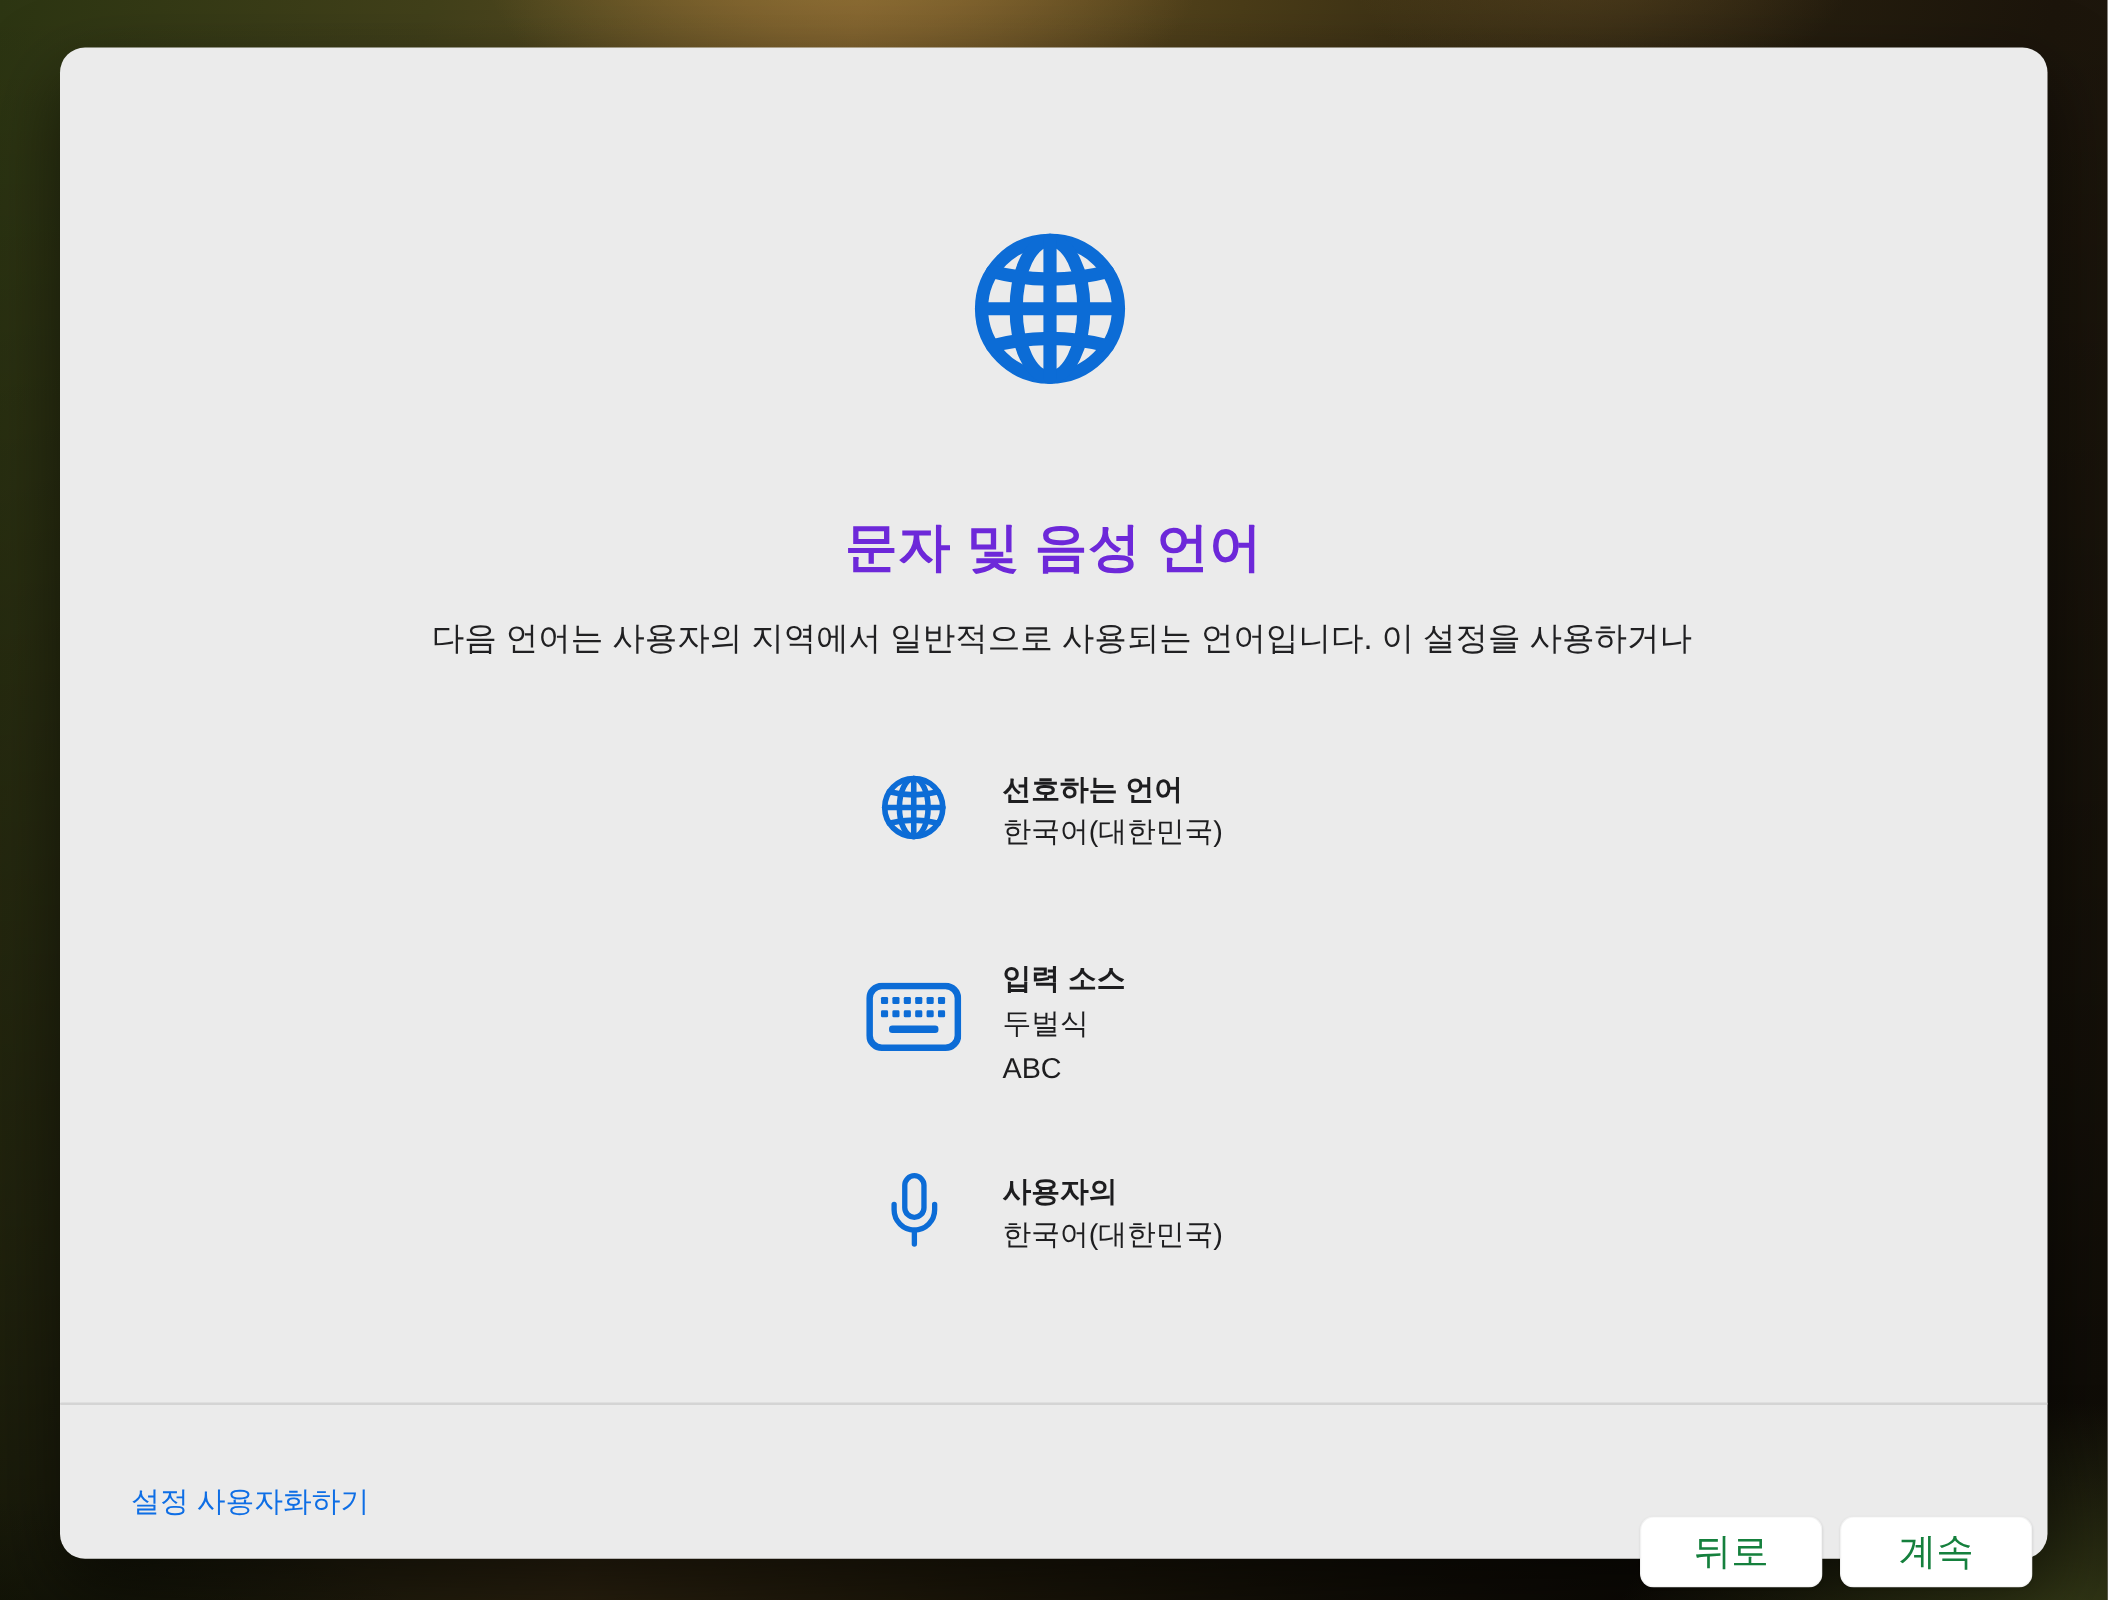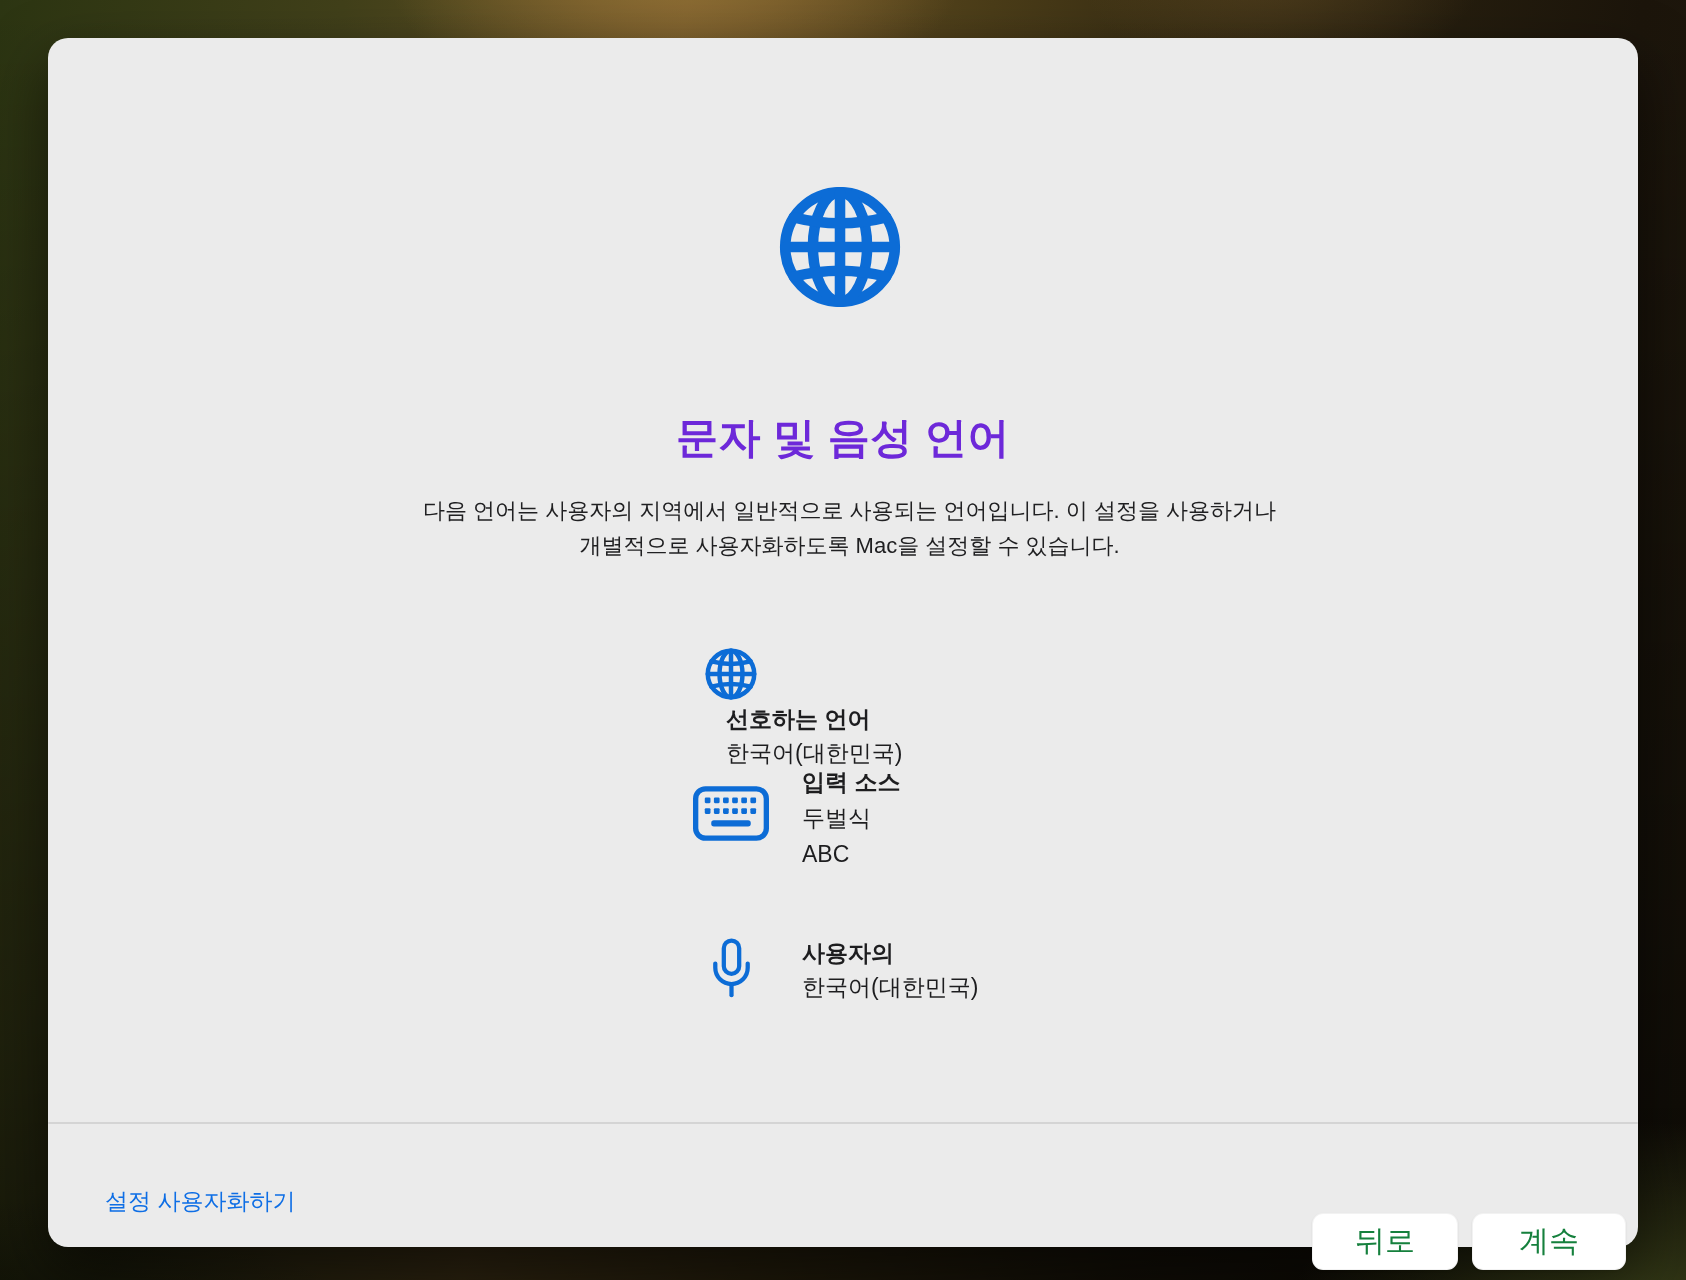--- a/index.html
+++ b/index.html
@@ -24,27 +24,27 @@
     background:#ebebeb;border-radius:20px;
     box-shadow:0 25px 60px rgba(0,0,0,.55);
   }
   .hero-globe{position:absolute;left:726px;top:143px;width:132px;height:132px;}
   .page-title{
     position:absolute;left:0;right:0;top:372px;text-align:center;
     font-size:42px;font-weight:700;color:#6d28d9;letter-spacing:.5px;
   }
   .subtitle{
     position:absolute;left:0;right:0;top:455px;text-align:center;
-    font-size:22px;line-height:35px;color:#202022;margin-left:13px;
+    font-size:26px;line-height:35px;color:#202022;margin-left:13px;
   }
   .row{position:absolute;left:645px;display:flex;}
   .row .icon-cell{width:76px;display:flex;justify-content:center;flex:none;}
   .row .text-col{margin-left:33px;font-size:23px;color:#1d1d1f;}
   .row .row-label{font-weight:700;}
-  .row1{top:604px;flex-direction:column;} .row1 .text-col{line-height:34px;} .row1 .icon-cell svg{margin-top:4px;width:56px;height:56px;}
+  .row1{top:576px;} .row1 .text-col{line-height:34px;} .row1 .icon-cell svg{margin-top:4px;width:56px;height:56px;}
   .row2{top:726px;} .row2 .text-col{line-height:36px;} .row2 .icon-cell svg{margin-top:22px;width:76px;height:55px;}
   .row3{top:898px;} .row3 .text-col{line-height:34px;} .row3 .icon-cell svg{margin-top:2px;width:43px;height:64px;}
   .divider{position:absolute;left:0;right:0;top:1084px;height:2px;background:#d4d4d4;border-radius:1px;}
   .customize-link{
     position:absolute;left:40px;top:1148px;
     font-size:23px;color:var(--link,#0e6ee5);cursor:pointer;margin-left:17px;
   }
   .btn{
     position:absolute;top:1175px;height:57px;
     background:#ffffff;border:1px solid rgba(0,0,0,.05);border-radius:11px;
@@ -74,21 +74,20 @@
       <line class="stroke" x1="8.5" y1="50" x2="91.5" y2="50" stroke-width="8"></line>
       <path class="stroke" d="M15,27.5 Q50,36.5 85,27.5" stroke-width="8"></path>
       <path class="stroke" d="M15,72.5 Q50,63.5 85,72.5" stroke-width="8"></path>
     </svg>
   </div>
 
   <div class="page-title">문자 및 음성 언어</div>
 
   <div class="subtitle">
     <div>다음 언어는 사용자의 지역에서 일반적으로 사용되는 언어입니다. 이 설정을 사용하거나</div>
-    <div>개별적으로 사용자화하도록 Mac을 설정할 수 있습니다.</div>
   </div>
 
   <div class="row row1">
     <div class="icon-cell">
       <svg viewBox="0 0 100 100" aria-hidden="true">
         <circle class="stroke" cx="50" cy="50" r="41.5" stroke-width="8"></circle>
         <ellipse class="stroke" cx="50" cy="50" rx="20.5" ry="41.5" stroke-width="8"></ellipse>
         <line class="stroke" x1="50" y1="8.5" x2="50" y2="91.5" stroke-width="8"></line>
         <line class="stroke" x1="8.5" y1="50" x2="91.5" y2="50" stroke-width="8"></line>
         <path class="stroke" d="M15,27.5 Q50,36.5 85,27.5" stroke-width="8"></path>

